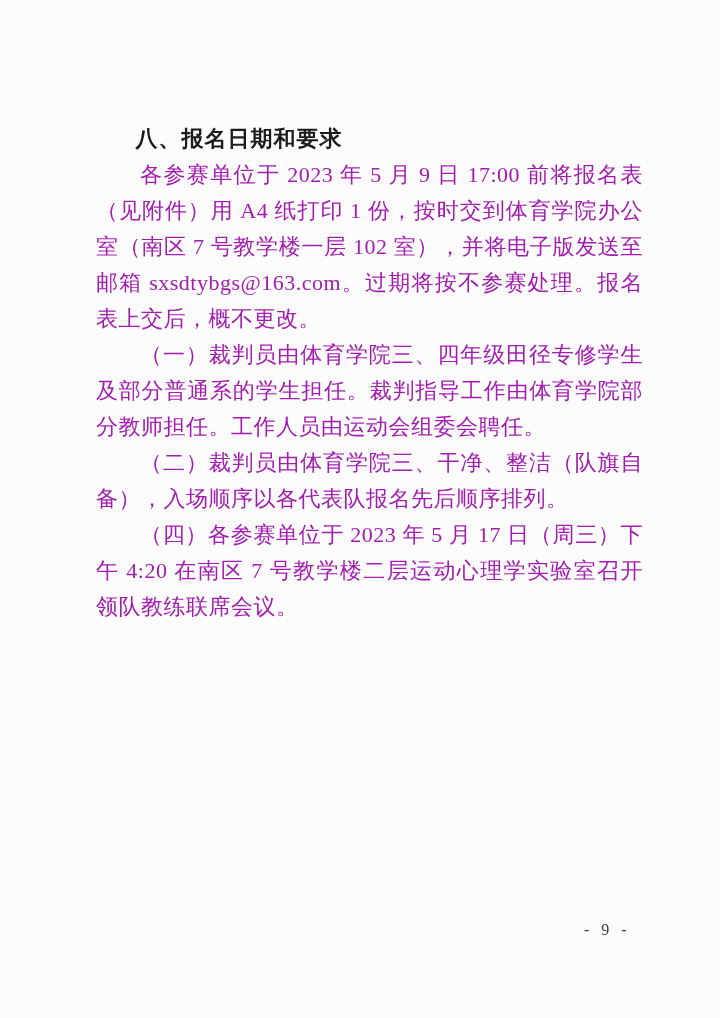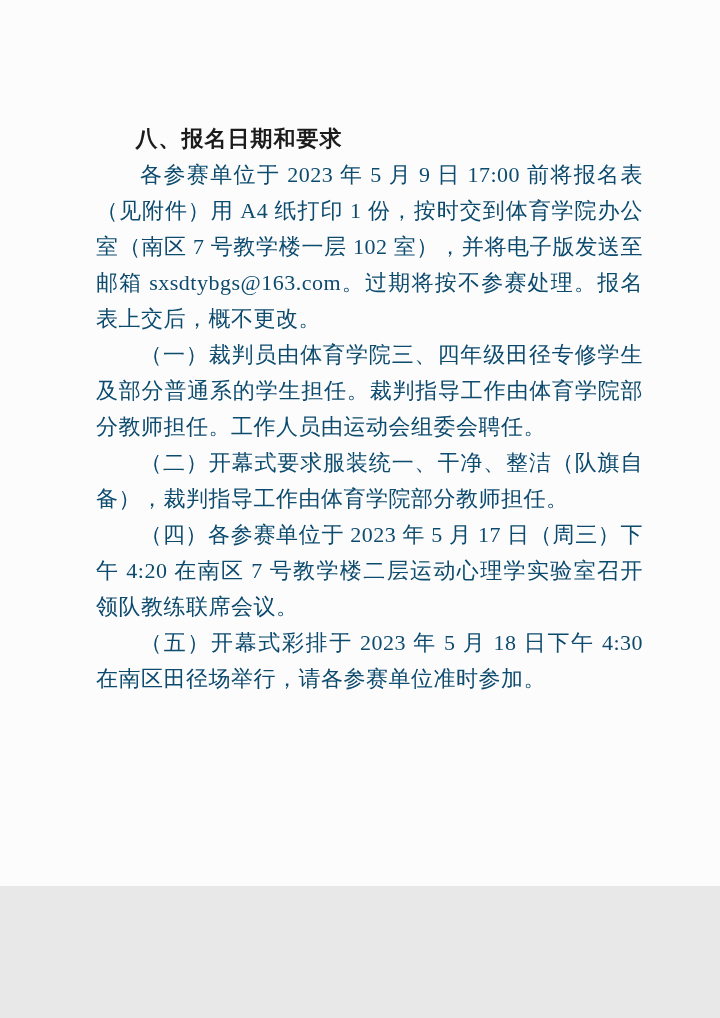--- a/index.html
+++ b/index.html
@@ -3,41 +3,41 @@
 <meta charset="utf-8">
 <style>
   html, body {
     margin: 0;
     padding: 0;
     background: #e8e8e8;
   }
   .page {
     position: relative;
     width: 720px;
-    height: 886px;
+    height: 1018px;
     margin: 0 auto;
     background: #fcfcfc;
     overflow: hidden;
     font-family: "Liberation Serif", "DejaVu Serif", serif;
     color: #262626;
   }
   .content {
     position: absolute;
     left: 96px;
     top: 121px;
     width: 547px;
     font-size: 22px;
     line-height: 36px;
     text-align: justify;
   }
   .content p {
     margin: 0;
     text-indent: 2em;
     letter-spacing: 0.5px;
-    color: #0c4a6e;
+    color: #a21caf;
   }
   .content .hd {
     margin: 0;
     font-size: 22px;
     line-height: 36px;
     font-weight: bold;
     text-indent: 1.8em;
     letter-spacing: 1px;
     color: #1b1b1b;
     font-family: "Liberation Sans", "DejaVu Sans", sans-serif;
@@ -55,18 +55,17 @@
   }
 </style>
 </head>
 <body>
 
 <div class="page">
   <div class="content">
     <h2 class="hd">八、报名日期和要求</h2>
     <p>各参赛单位于 2023 年 5 月 9 日 17:00 前将报名表（见附件）用 A4 纸打印 1 份，按时交到体育学院办公室（南区 7 号教学楼一层 102 室），并将电子版发送至邮箱 sxsdtybgs@163.com。过期将按不参赛处理。报名表上交后，概不更改。</p>
     <p>（一）裁判员由体育学院三、四年级田径专修学生及部分普通系的学生担任。裁判指导工作由体育学院部分教师担任。工作人员由运动会组委会聘任。</p>
-    <p>（二）开幕式要求服装统一、干净、整洁（队旗自备），裁判指导工作由体育学院部分教师担任。</p>
+    <p>（二）裁判员由体育学院三、干净、整洁（队旗自备），入场顺序以各代表队报名先后顺序排列。</p>
     <p>（四）各参赛单位于 2023 年 5 月 17 日（周三）下午 4:20 在南区 7 号教学楼二层运动心理学实验室召开领队教练联席会议。</p>
-    <p>（五）开幕式彩排于 2023 年 5 月 18 日下午 4:30 在南区田径场举行，请各参赛单位准时参加。</p>
   </div>
   <div class="page-number">- 9 -</div>
 </div>
 
 </body></html>

